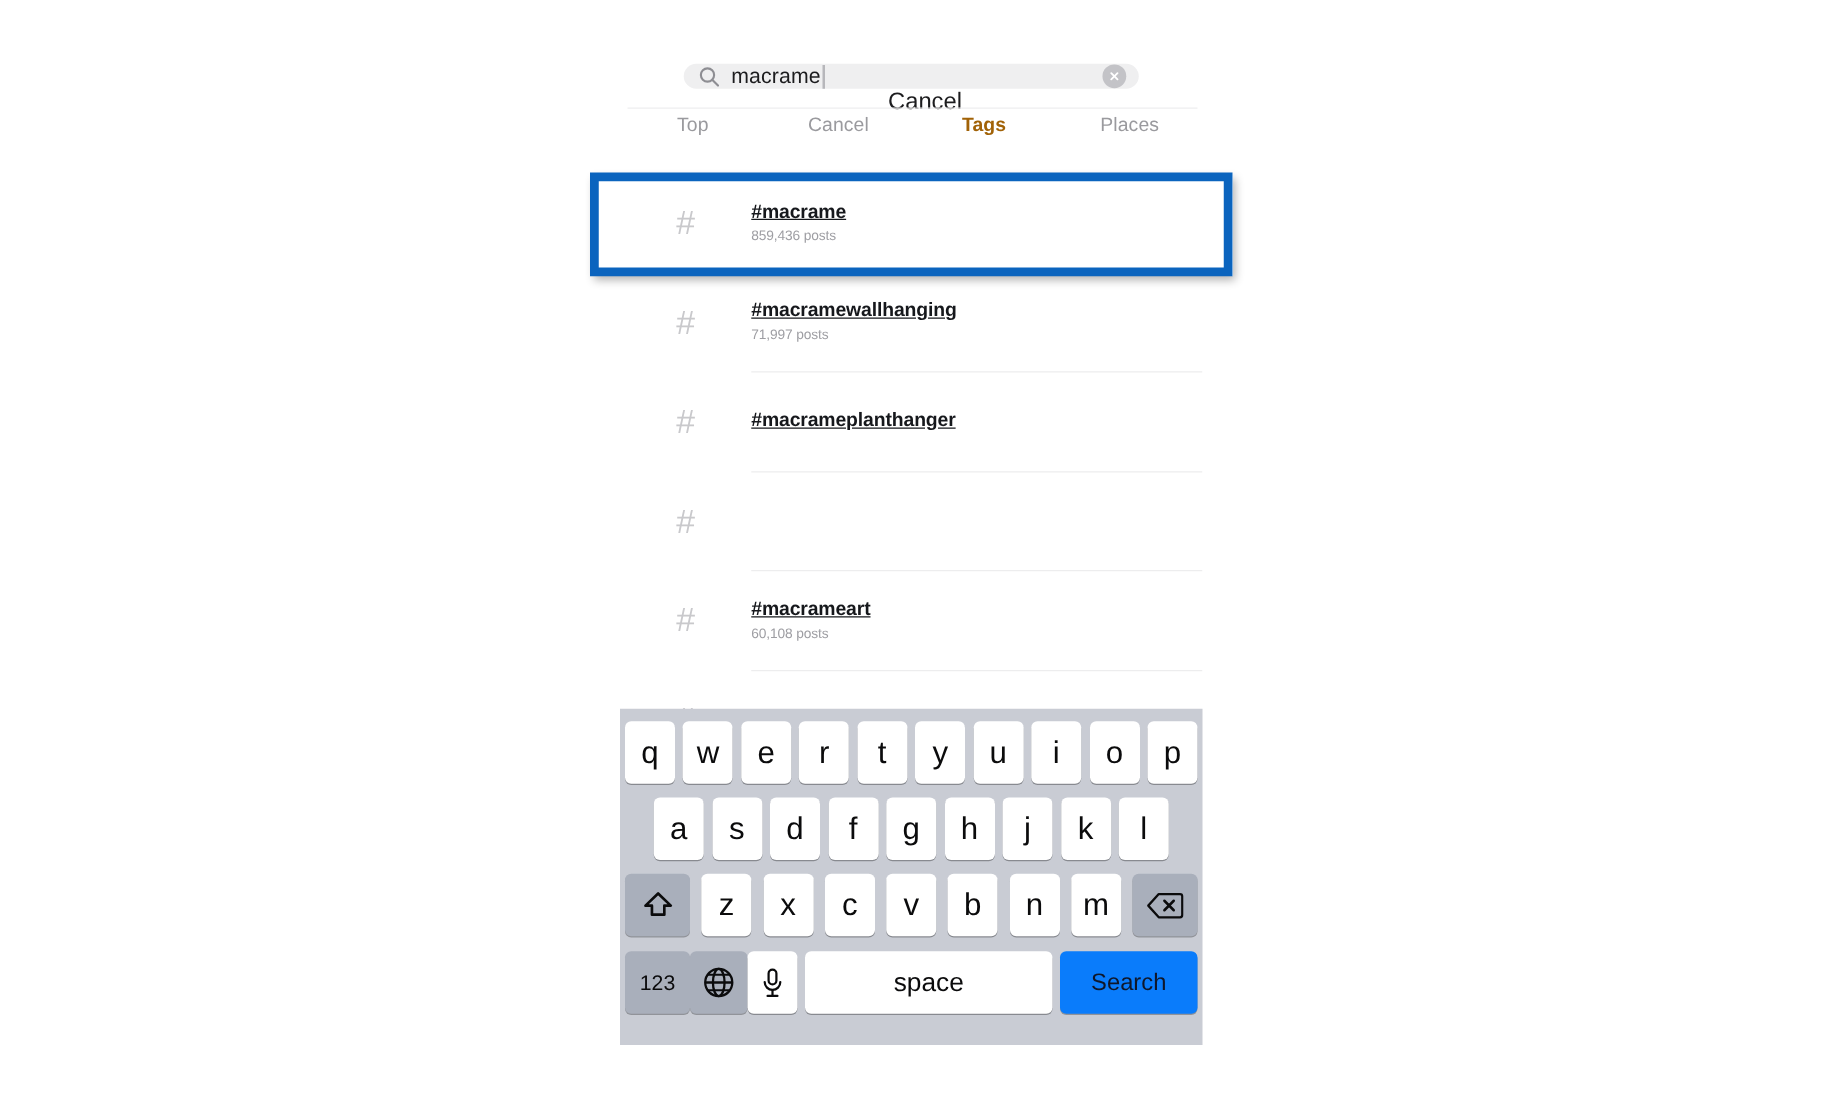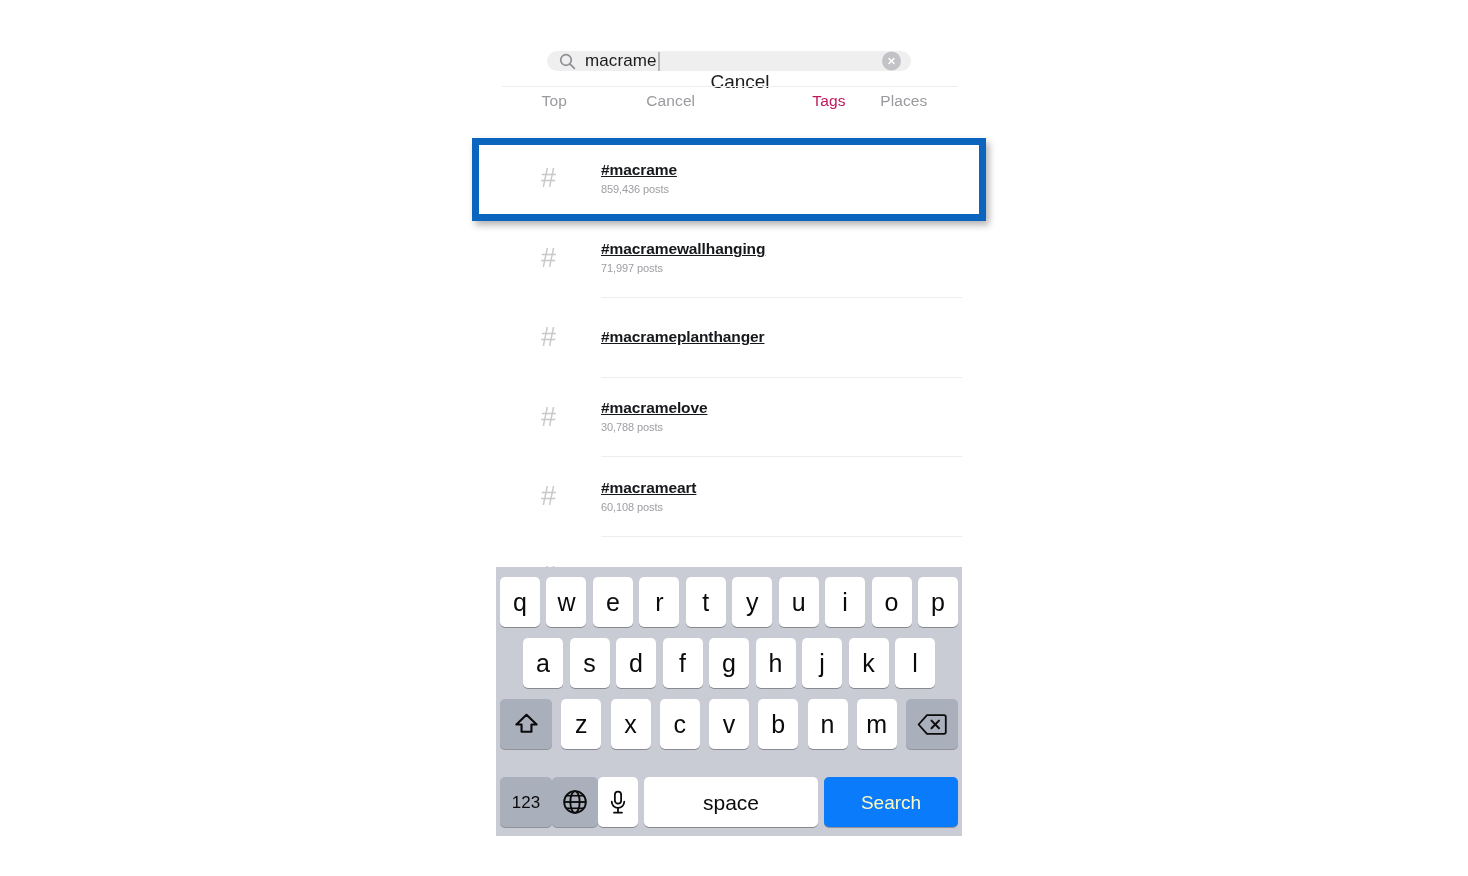--- a/index.html
+++ b/index.html
@@ -55,21 +55,21 @@
     background: #eeeeef;
   }
   .tabs {
     position: absolute; left: 0; top: 92px; width: 466px; height: 34px;
     display: flex;
   }
   .tab {
     flex: 1; text-align: center;
     font-size: 15.5px; color: #9a9a9e; letter-spacing: .1px;
   }
-  .tab.active { color: #be185d; font-weight: normal; text-align: right; }
+  .tab.active { color: #a16207; font-weight: bold; }
 
   
   .results {
     position: absolute; left: 0; top: 139px; width: 466px; height: 432px;
     overflow: hidden;
   }
   .row {
     position: relative; height: 79.5px;
     display: flex; align-items: center;
   }
@@ -106,39 +106,39 @@
   
   .keyboard {
     position: absolute; left: 496px; top: 567px;
     width: 466px; height: 269px;
     background: #c9ccd4;
   }
   .kb-row { display: flex; align-items: center; }
   .kb-row.r1 { padding: 10px 4px 0 4px; justify-content: space-between; }
   .kb-row.r2 { padding: 11px 27px 0 27px; justify-content: space-between; }
   .kb-row.r3 { padding: 11px 4px 0 4px; justify-content: space-between; }
-  .kb-row.r4 { padding: 28px 4px 0 4px; justify-content: space-between; }
+  .kb-row.r4 { padding: 12px 4px 0 4px; justify-content: space-between; }
 
   .key {
     background: #ffffff; border-radius: 5px;
     box-shadow: 0 1px 0 rgba(0,0,0,.32);
     display: flex; align-items: center; justify-content: center;
     font-size: 25px; color: #0b0b0c; font-weight: 400;
     height: 50px; width: 40px;
     line-height: 1;
   }
   .key.gray { background: #a9afbb; box-shadow: 0 1px 0 rgba(0,0,0,.28); }
   .key.shift { width: 52px; }
   .key.back { width: 52px; }
   .key.num { width: 52px; font-size: 17px; }
   .key.globe { width: 46px; }
   .key.mic { width: 40px; }
   .key.space { flex: 1; margin: 0 6px; font-size: 21px; }
   .key.search {
-    width: 134px; background: #0a7cfb; color: #fef9c3;
+    width: 110px; background: #0a7cfb; color: #0f172a;
     font-size: 19px; box-shadow: 0 1px 0 rgba(0,0,0,.28);
   }
 </style>
 </head>
 <body>
 
 <div id="screen">
 
   <div id="phone">
 
@@ -197,24 +197,20 @@
       <div class="row">
         <div class="hash">#</div>
         <div class="meta">
           <div class="tagname">#macrameplanthanger</div>
         </div>
         <div class="divider"></div>
       </div>
 
       <div class="row">
         <div class="hash">#</div>
-        <div class="meta">
-          <div class="tagname">#macramelove</div>
-          <div class="count">30,788 posts</div>
-        </div>
         <div class="divider"></div>
       </div>
 
       <div class="row">
         <div class="hash">#</div>
         <div class="meta">
           <div class="tagname">#macrameart</div>
           <div class="count">60,108 posts</div>
         </div>
         <div class="divider"></div>

